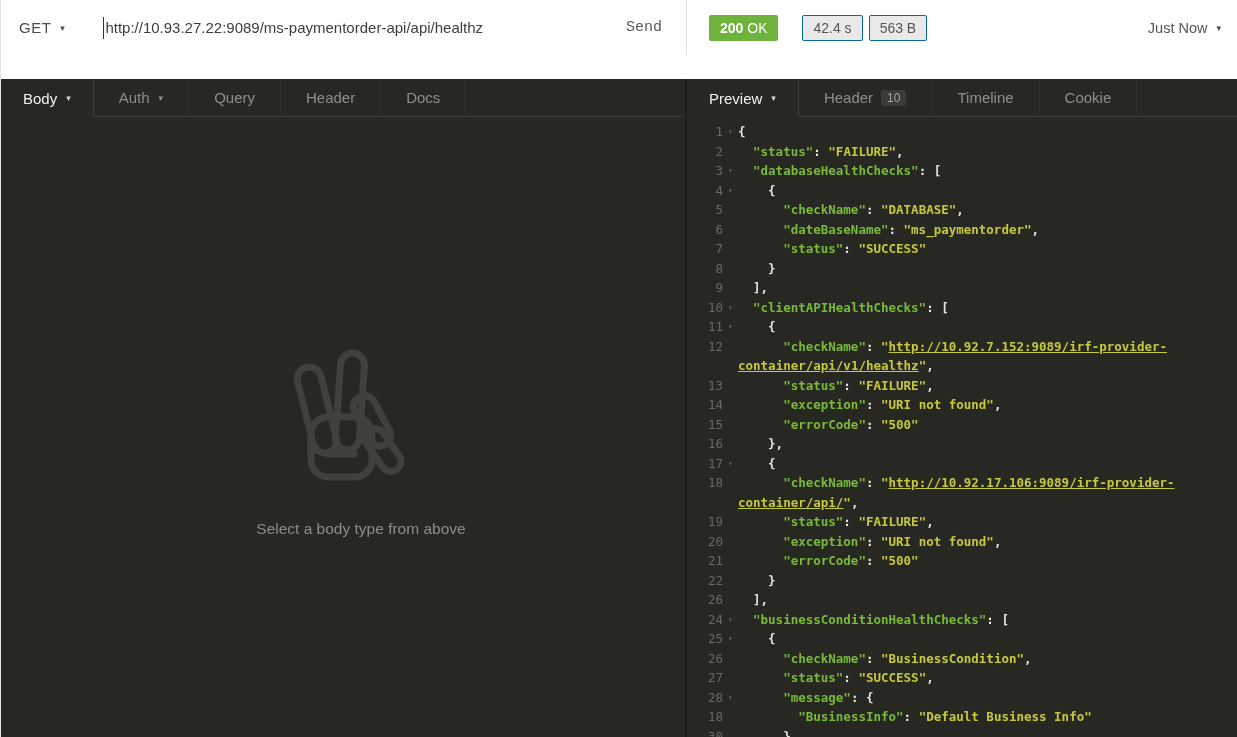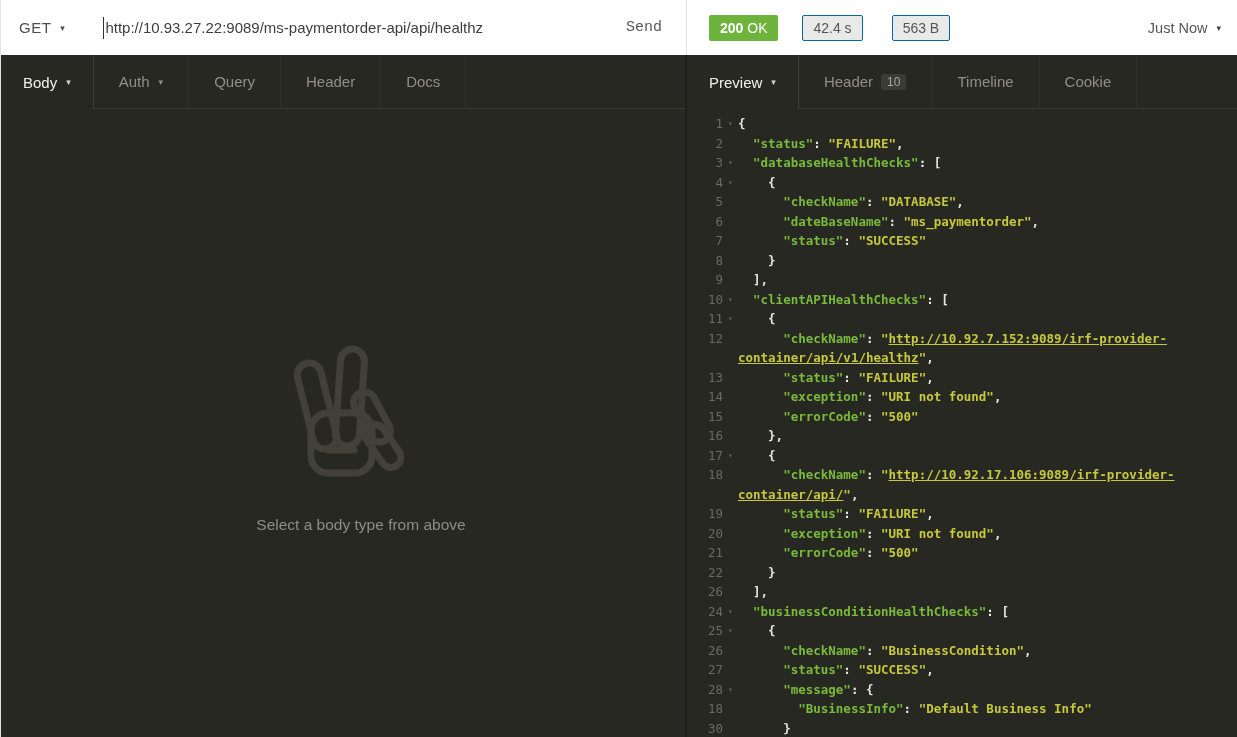--- a/index.html
+++ b/index.html
@@ -1,48 +1,48 @@
 <!DOCTYPE html>
 <html style="--status-green: #6eb33c; --json-key: #79ba3b; --json-string: #c6c93c; --panel-bg: #282823;"><head>
 <meta charset="utf-8">
 <style>
   * { margin:0; padding:0; box-sizing:border-box; }
   html,body { width:1237px; height:737px; background:#fff; }
   body { font-family:"Liberation Sans", sans-serif; }
   .app { width:1237px; height:737px; display:flex; flex-direction:column; overflow:hidden;
-         border-left:1px solid #e4e4e4; }
+         border-left:1px solid #e4e4e4;gap:24px; }
 
   
   .topbar { height:55px; background:#ffffff; display:flex; flex-shrink:0; }
   .topbar-left { width:686px; display:flex; align-items:center; border-right:1px solid #e2e2e2; }
   .method { display:flex; align-items:center; padding:0 14px 0 18px; color:#4d4d4d;
             font-size:15px; letter-spacing:.5px; cursor:pointer; }
   .method .chev { font-size:9px; margin-left:9px; color:#4d4d4d; }
   .urlbox { flex:1; display:flex; align-items:center; height:100%;margin-left:24px; }
   .caret { width:1px; height:22px; background:#333; margin-right:1px; }
   .urltext { font-size:15px; color:#3e3e3e; white-space:nowrap; overflow:hidden; }
   .send { font-size:15px; color:#5a5a5a; padding:0 24px 0 18px; cursor:pointer;font-family:Liberation Mono, monospace; }
 
   .topbar-right { flex:1; display:flex; align-items:center; padding-left:22px; }
   .badge { font-size:14px; padding:5px 11px; border-radius:2px; white-space:nowrap; }
   .badge.green { background:var(--status-green,#6eb33c); color:#fff; }
   .badge.green b { font-weight:bold; }
   .badge.gray { background:#e9e9e9; border:1px solid #0369a1; color:#555; padding:4px 10px; }
-  .g1 { margin-left:24px; } .g2 { margin-left:29px;text-align:right; }
+  .g1 { margin-left:24px; } .g2 { margin-left:6px;text-align:right; }
   .history { margin-left:auto; margin-right:16px; display:flex; align-items:center;
              color:#555; font-size:14.5px; cursor:pointer; }
   .history .chev { font-size:9px; margin-left:9px; color:#444; }
 
   
   .main { flex:1; display:flex; min-height:0; }
   .pane { display:flex; flex-direction:column; min-height:0; }
   .pane.left { width:686px; border-right:2px solid #1e1e1a; }
   .pane.right { flex:1; }
 
-  .tabbar { height:54px; flex-shrink:0; background:#282822; display:flex;
+  .tabbar { height:38px; flex-shrink:0; background:#282822; display:flex;
             border-bottom:1px solid #3a3a33; }
   .tab { display:flex; align-items:center; padding:0 25px; font-size:15px; color:#8f8f88;
          cursor:pointer; border-right:1px solid rgba(255,255,255,0.04); white-space:nowrap; }
   .tab .chev { font-size:9px; margin-left:9px; color:#8f8f88; }
   .tab.active { color:#f1f1ec; background:#282823; border-right:1px solid #3f3f38;
                 margin-bottom:-1px; padding:0 22px; }
   .tab.active .chev { color:#d8d8d2; }
   .tab .count { background:#3c3c36; color:#a9a9a2; font-size:12px; border-radius:3px;
                 padding:1px 6px; margin-left:8px; }
 

